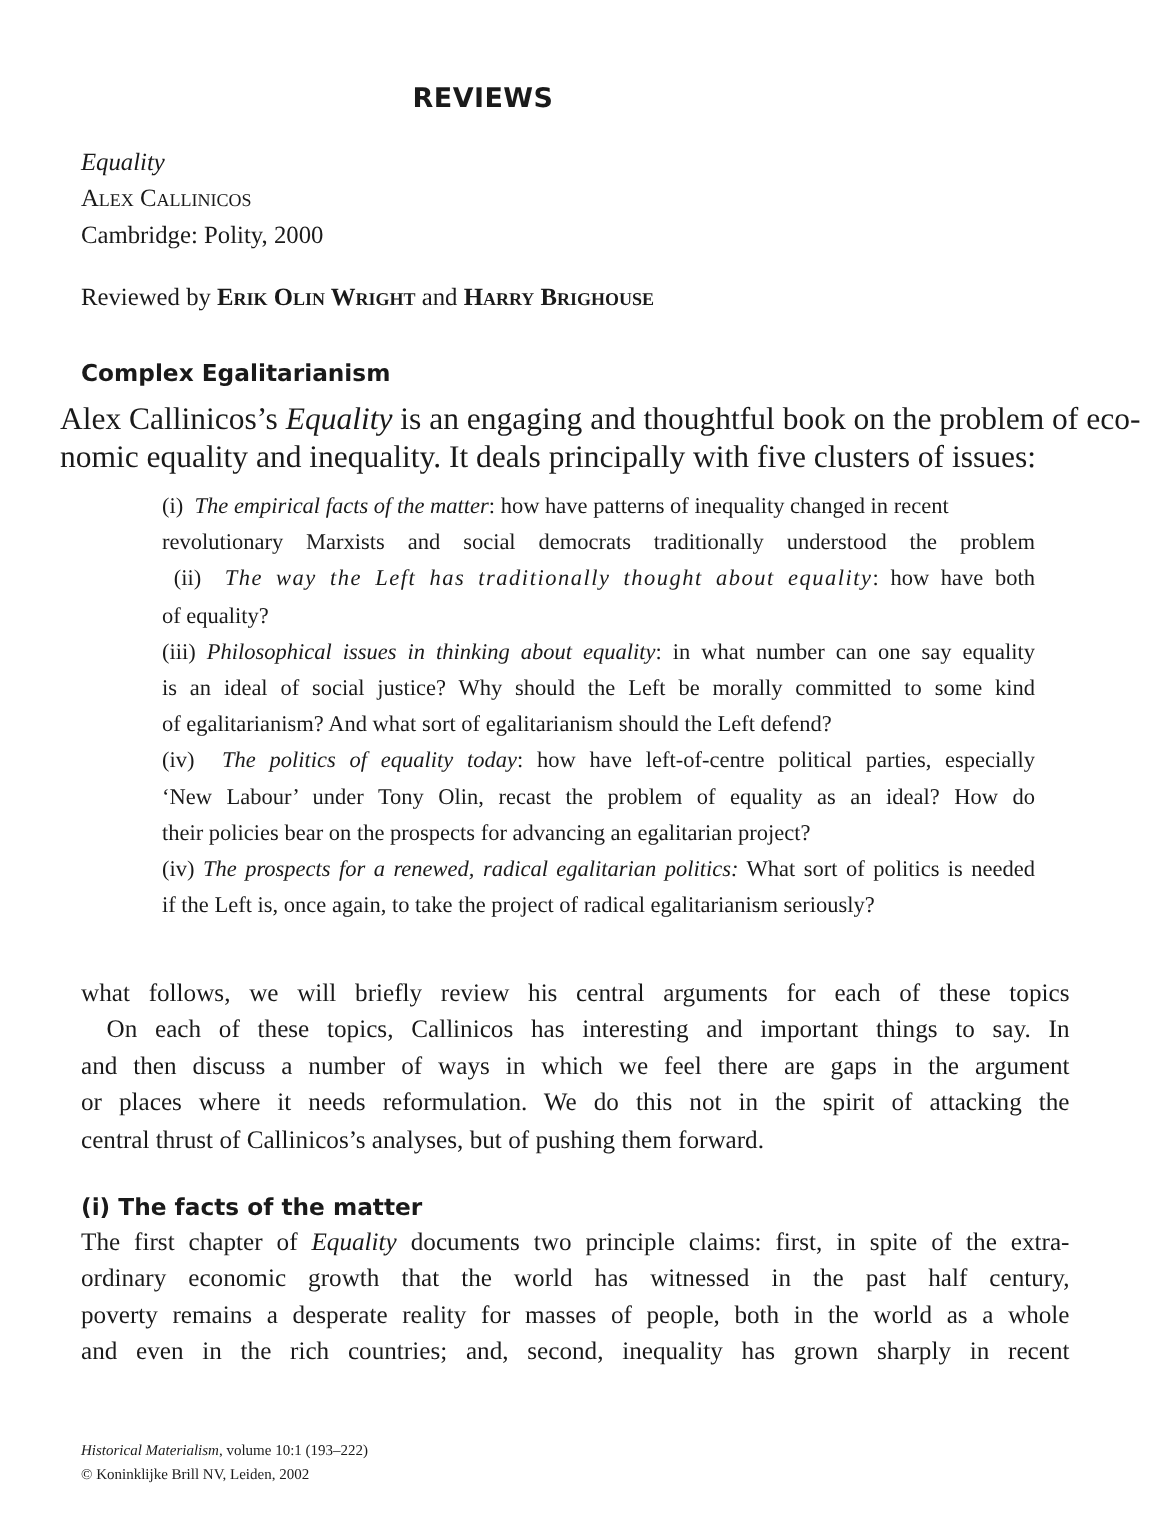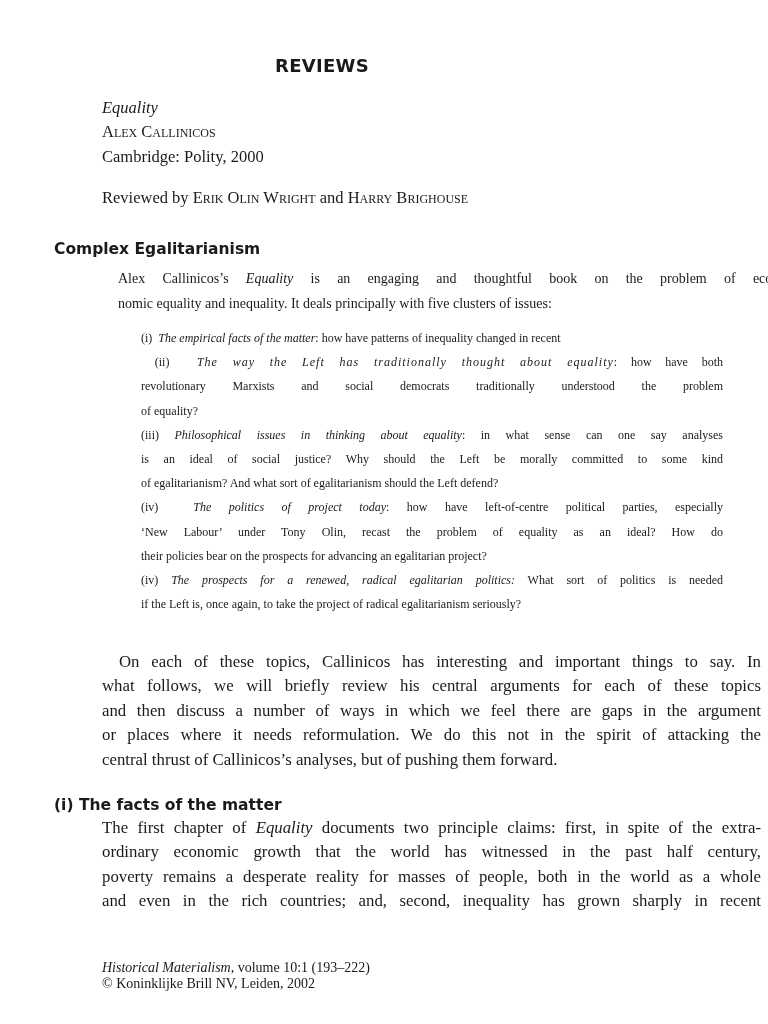--- a/index.html
+++ b/index.html
@@ -1,42 +1,42 @@
 <!DOCTYPE html>
 <html><head>
 <meta charset="utf-8">
 <style>
   html, body { margin: 0; padding: 0; background: #ffffff; }
   body { width: 768px; height: 1024px; position: relative; overflow: hidden; color: #1a1a1a; font-family: "DejaVu Serif", "Liberation Serif", serif; }
   .page { position: absolute; left: 0; top: 0; width: 768px; height: 1024px; }
-  .serif { font-family: "Liberation Serif", "DejaVu Serif", serif; margin-left: 48px; }
+  .serif { font-family: "Liberation Serif", "DejaVu Serif", serif; }
   .sans { font-family: "DejaVu Sans", "Liberation Sans", sans-serif; }
   .abs { position: absolute; }
 
   .reviews-heading { left: 0; width: 644px; top: 55px; text-align: center; font-size: 18px; font-weight: bold; letter-spacing: 0.3px; }
 
   .meta-line { left: 54px; font-size: 16.5px; line-height: 20px; white-space: nowrap; }
   .sc { font-variant: small-caps; }
-  .reviewers b { font-weight: normal; font-variant: small-caps; }
+  .reviewers b { font-weight: bold; font-variant: small-caps; }
 
   .section-heading { left: 54px; font-size: 15.5px; font-weight: bold; white-space: nowrap; }
 
-  .para { left: 70px; width: 659px; font-size: 14px; line-height: 24.5px; text-align: justify; }
+  .para { left: 40px; width: 659px; font-size: 21px; line-height: 24.5px; text-align: justify; }
   .para .ln { display: block; text-align: justify; text-align-last: justify; white-space: nowrap; height: 24.5px; }
   .para .ln.last { text-align-last: left; }
 
-  .list { left: 93px; width: 582px; font-size: 12px; line-height: 24.2px; }
+  .list { left: 108px; width: 582px; font-size: 15px; line-height: 24.2px; }
   .list .ln { display: block; text-align: justify; text-align-last: justify; white-space: nowrap; height: 24.2px; }
   .list .ln.last { text-align-last: left; }
 
   .para2 { left: 54px; width: 659px; font-size: 16.8px; line-height: 24.4px; }
   .para2 .ln { display: block; text-align: justify; text-align-last: justify; white-space: nowrap; height: 24.4px; }
   .para2 .ln.last { text-align-last: left; }
 
-  .footer { left: 54px; font-size: 14px; line-height: 16px; white-space: nowrap; }
+  .footer { left: 54px; font-size: 10px; line-height: 16px; white-space: nowrap; }
   i, em { font-style: italic; }
 </style>
 </head>
 <body>
 
 <div class="page">
 
   <div class="abs reviews-heading sans">REVIEWS</div>
 
   <div class="abs meta-line serif" style="top:98px;"><i>Equality</i></div>
@@ -53,39 +53,39 @@
   <div class="abs section-heading sans" style="top:240px;">Complex Egalitarianism</div>
 
   <div class="abs para serif" style="top:267px;">
     <span class="ln"><span>Alex Callinicos’s </span><i>Equality</i><span> is an engaging and thoughtful book on the problem of eco-</span></span>
     <span class="ln last"><span>nomic equality and inequality. It deals principally with five clusters of issues:</span></span>
   </div>
 
   <div class="abs list serif" style="top:326px;">
     <span class="ln last"><span>(i)</span>&nbsp; <i>The empirical facts of the matter</i><span>: how have patterns of inequality changed in recent</span></span>
 
+    <span class="ln"><span>revolutionary Marxists and social democrats traditionally understood the problem</span></span>
     <span class="ln">&nbsp;<span>(ii)</span>&nbsp; <i style="letter-spacing:1px">The way the Left has traditionally thought about equality</i><span>: how have both</span></span>
-    <span class="ln"><span>revolutionary Marxists and social democrats traditionally understood the problem</span></span>
     <span class="ln last"><span>of equality?</span></span>
 
-    <span class="ln"><span>(iii)</span> <i>Philosophical issues in thinking about equality</i><span>: in what sense can one say analyses</span></span>
+    <span class="ln"><span>(iii)</span> <i>Philosophical issues in thinking about equality</i><span>: in what number can one say equality</span></span>
     <span class="ln"><span>is an ideal of social justice? Why should the Left be morally committed to some kind</span></span>
     <span class="ln last"><span>of egalitarianism? And what sort of egalitarianism should the Left defend?</span></span>
 
-    <span class="ln"><span>(iv)</span>&nbsp; <i>The politics of project today</i><span>: how have left-of-centre political parties, especially</span></span>
+    <span class="ln"><span>(iv)</span>&nbsp; <i>The politics of equality today</i><span>: how have left-of-centre political parties, especially</span></span>
     <span class="ln"><span>‘New Labour’ under Tony Olin, recast the problem of equality as an ideal? How do</span></span>
     <span class="ln last"><span>their policies bear on the prospects for advancing an egalitarian project?</span></span>
 
     <span class="ln"><span>(iv)</span> <i>The prospects for a renewed, radical egalitarian politics:</i><span> What sort of politics is needed</span></span>
     <span class="ln last"><span>if the Left is, once again, to take the project of radical egalitarianism seriously?</span></span>
   </div>
 
   <div class="abs para2 serif" style="top:650px;">
+    <span class="ln"><span>what follows, we will briefly review his central arguments for each of these topics</span></span>
     <span class="ln" style="padding-left:17px;"><span>On each of these topics, Callinicos has interesting and important things to say. In</span></span>
-    <span class="ln"><span>what follows, we will briefly review his central arguments for each of these topics</span></span>
     <span class="ln"><span>and then discuss a number of ways in which we feel there are gaps in the argument</span></span>
     <span class="ln"><span>or places where it needs reformulation. We do this not in the spirit of attacking the</span></span>
     <span class="ln last"><span>central thrust of Callinicos’s analyses, but of pushing them forward.</span></span>
   </div>
 
   <div class="abs section-heading sans" style="top:796px;">(i) The facts of the matter</div>
 
   <div class="abs para2 serif" style="top:816px;">
     <span class="ln"><span>The first chapter of </span><i>Equality</i><span> documents two principle claims: first, in spite of the extra-</span></span>
     <span class="ln"><span>ordinary economic growth that the world has witnessed in the past half century,</span></span>

